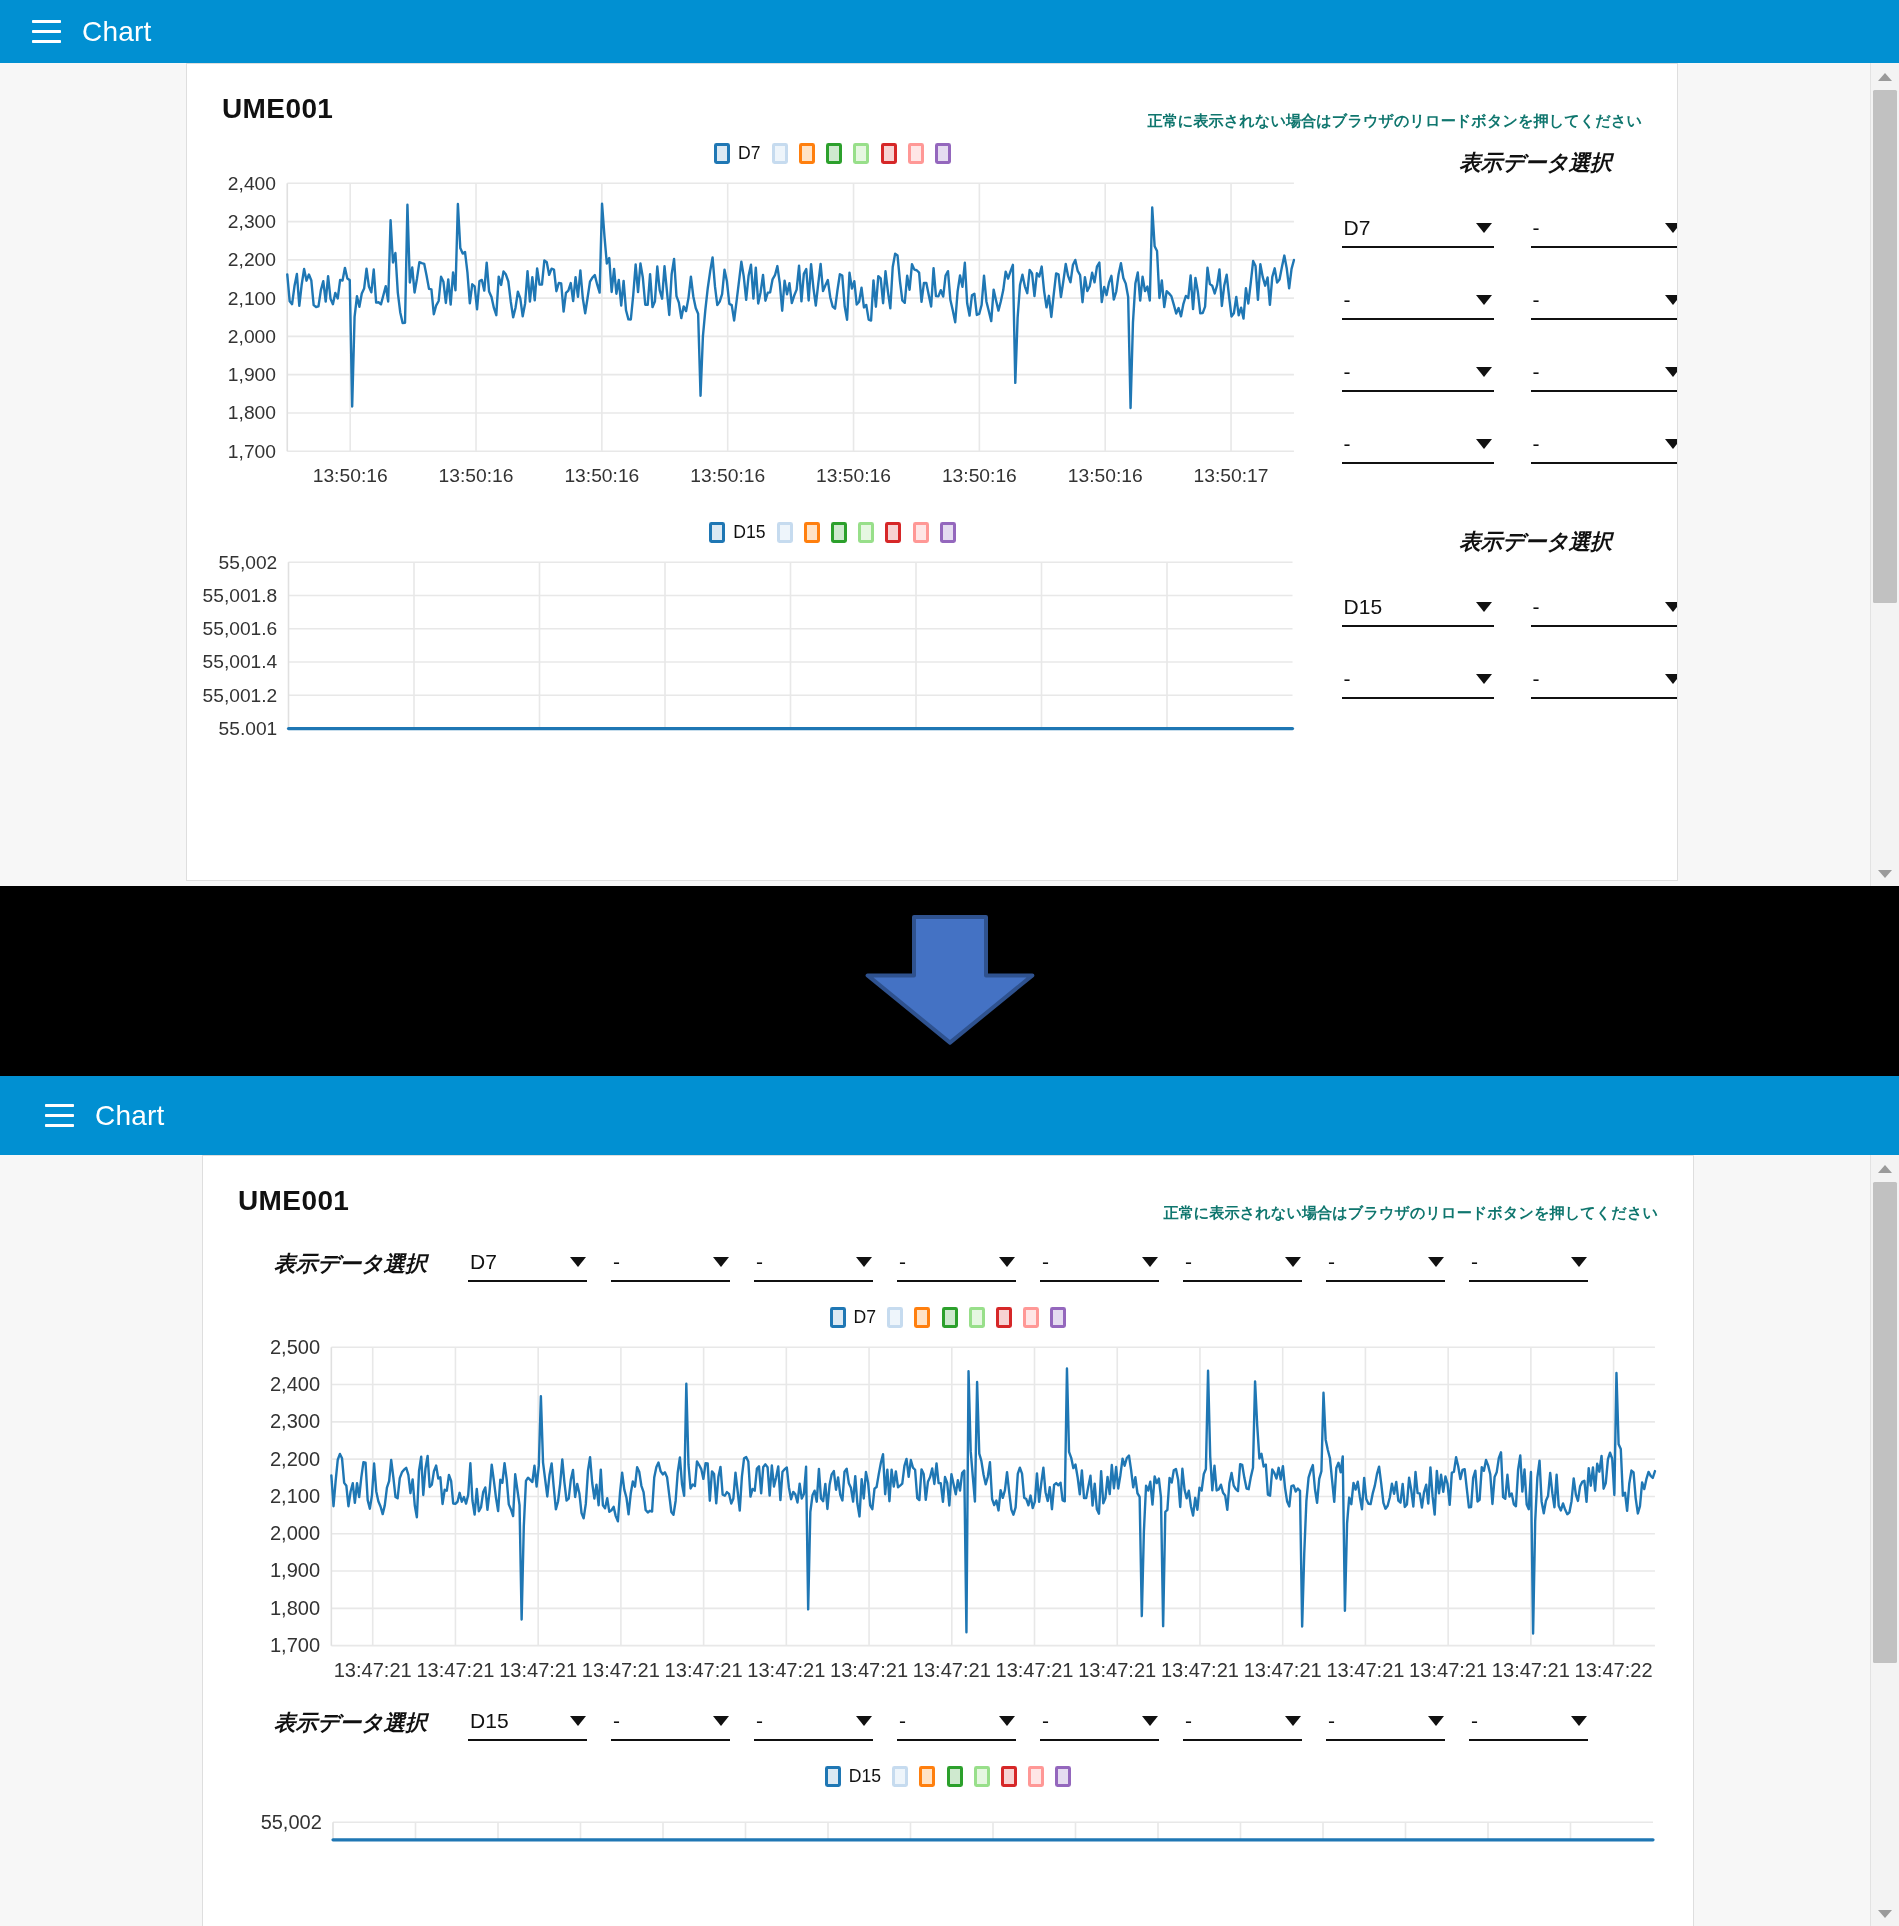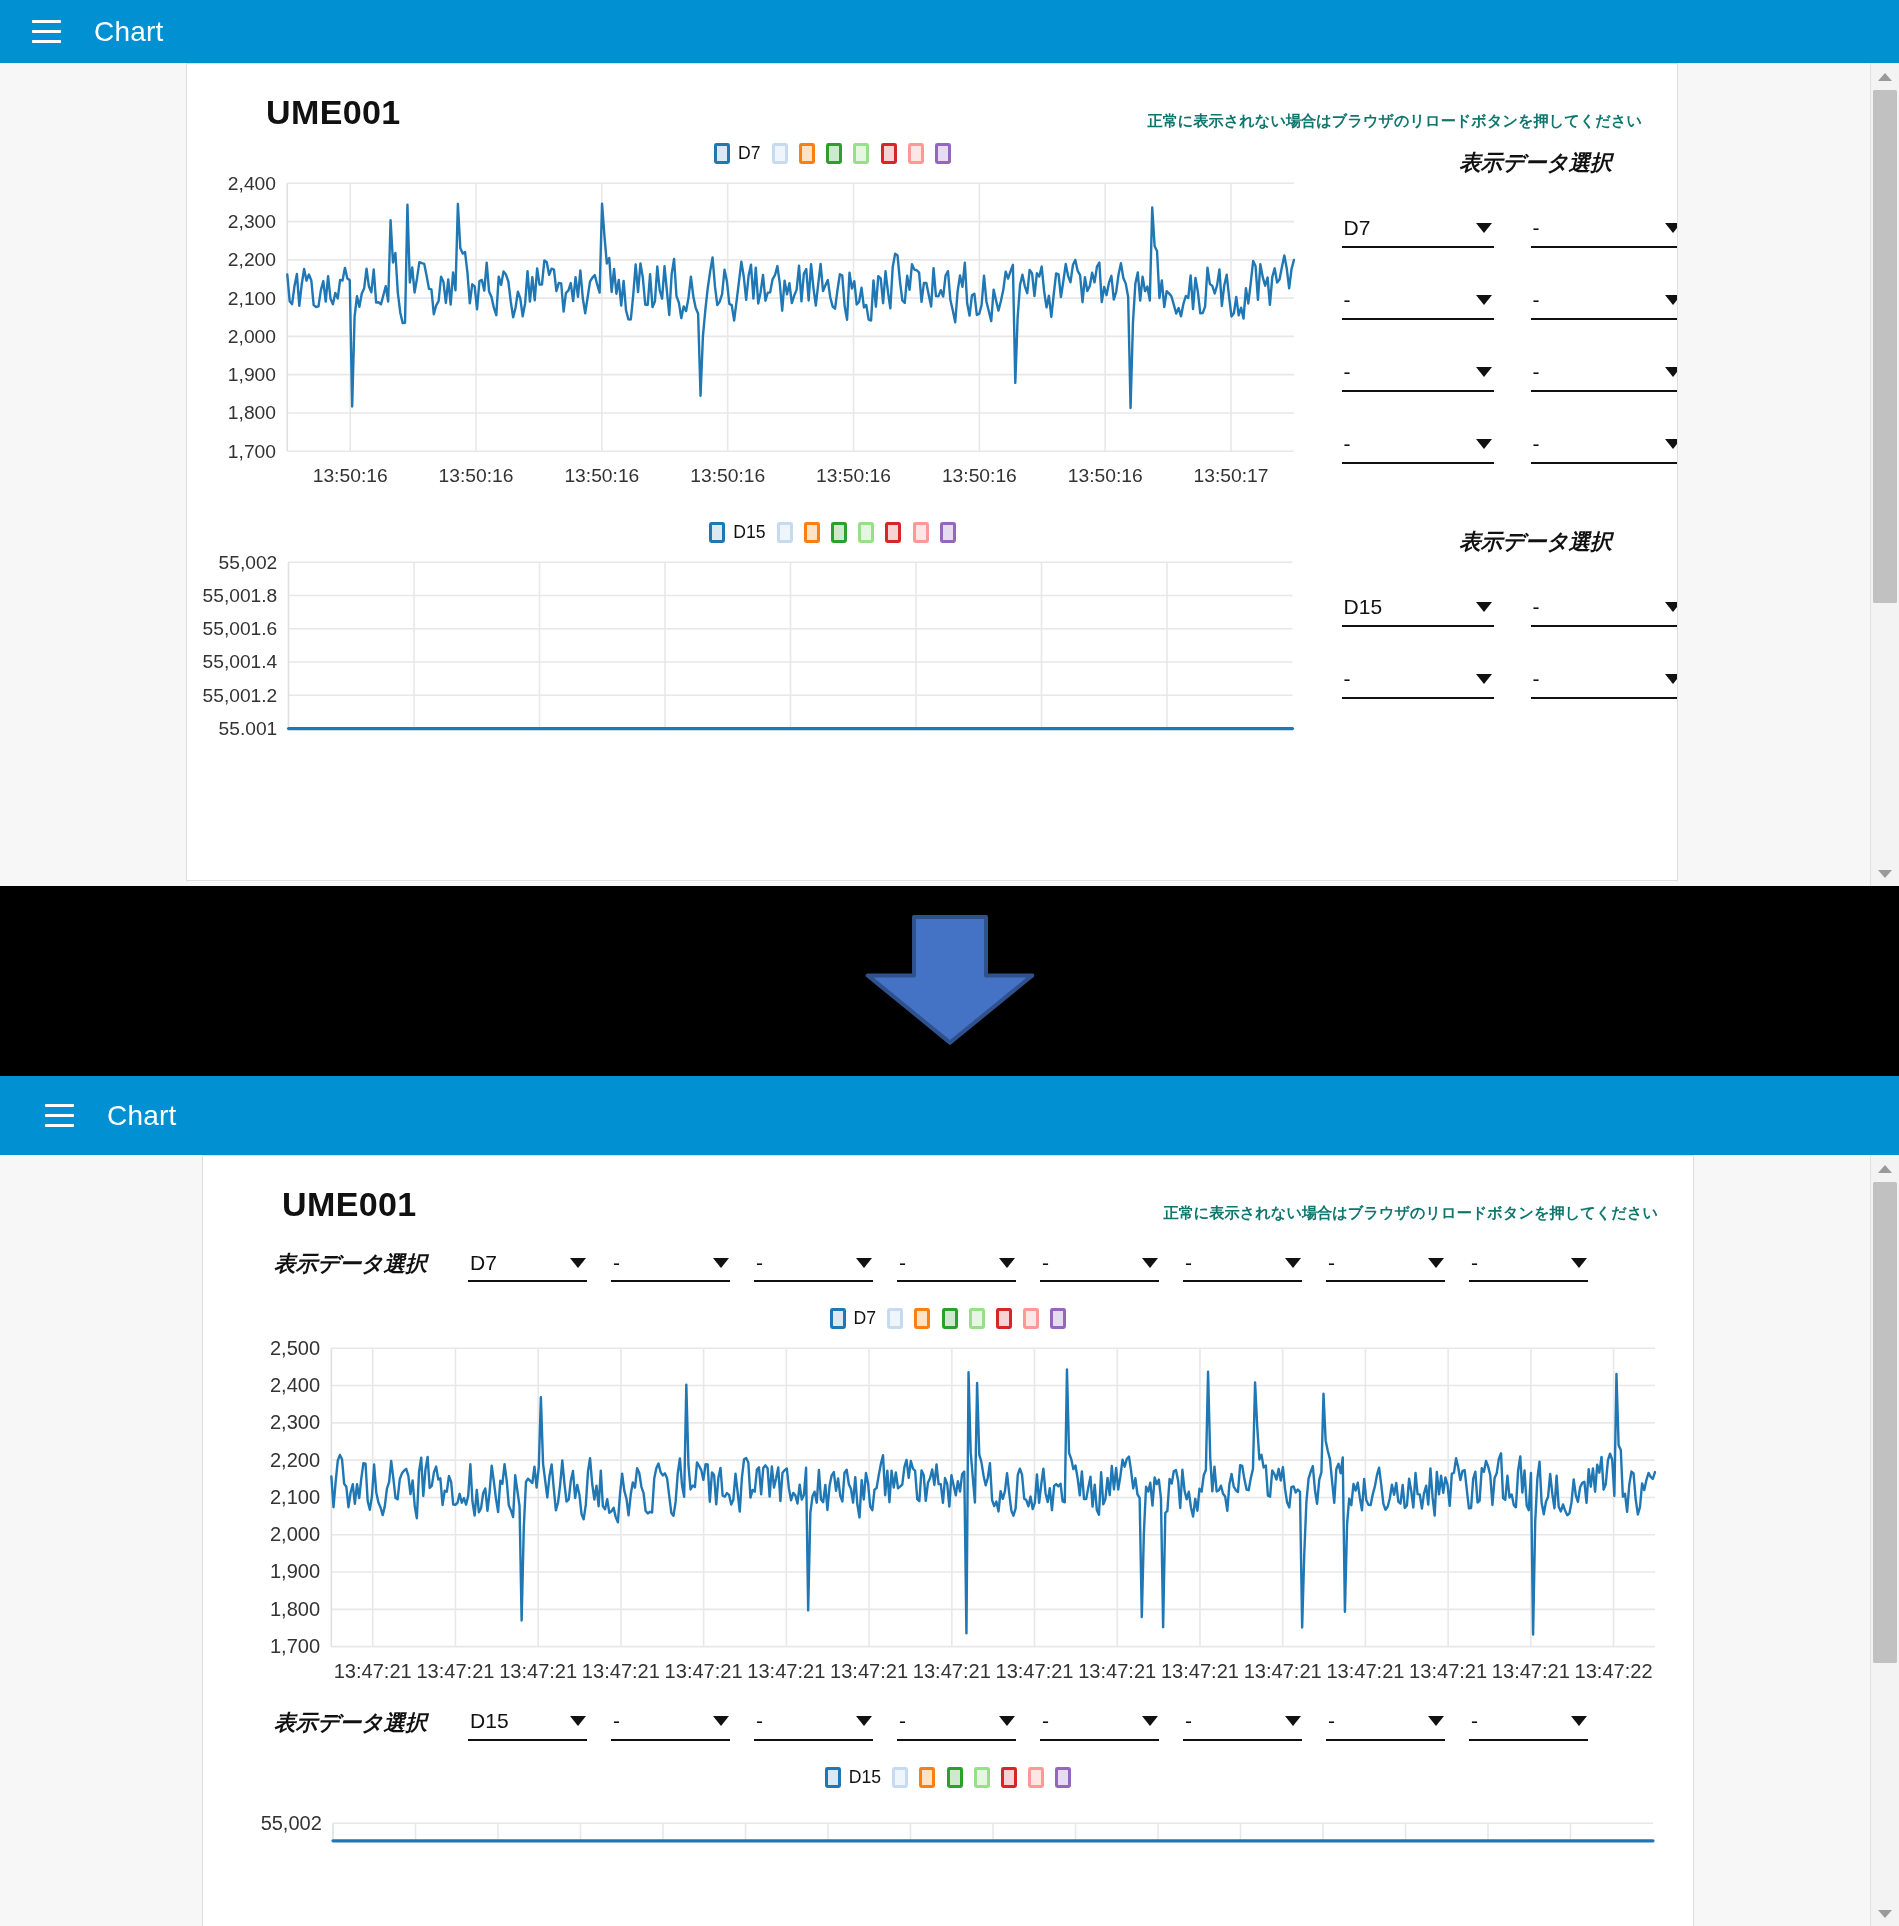--- a/index.html
+++ b/index.html
@@ -9,21 +9,21 @@
     font-family: "Liberation Sans", "DejaVu Sans", sans-serif;
   }
 
   
   .window { width: 1899px; background: #fff; position: relative; overflow: hidden; }
 
   .appbar {
     background: #0190d2;
     display: flex;
     align-items: center;
-    gap: 33px;
+    gap: 21px;
     padding: 0 32px;
     height: 63px;
   }
   .appbar.tall { height: 79px; padding-left: 45px; }
   .hamburger {
     width: 29px; height: 22.5px;
     display: flex; flex-direction: column; justify-content: space-between;
     cursor: pointer;
   }
   .hamburger span { display: block; height: 3.2px; background: #fff; border-radius: 0.8px; }
@@ -47,25 +47,24 @@
     position: relative;
   }
 
   .card-head {
     display: flex;
     align-items: flex-start;
     justify-content: space-between;
     padding: 29px 35px 0 35px;
   }
   .card-title {
-    font-size: 34px;
+    font-size: 28px;
     font-weight: bold;
     color: #111;
     letter-spacing: 0.4px;
-    margin-left: 44px;
   }
   .reload-note {
     font-size: 15.2px;
     color: #0f766e;
     font-weight: bold;
     padding-top: 17.6px;
     white-space: nowrap;
   }
 
   

